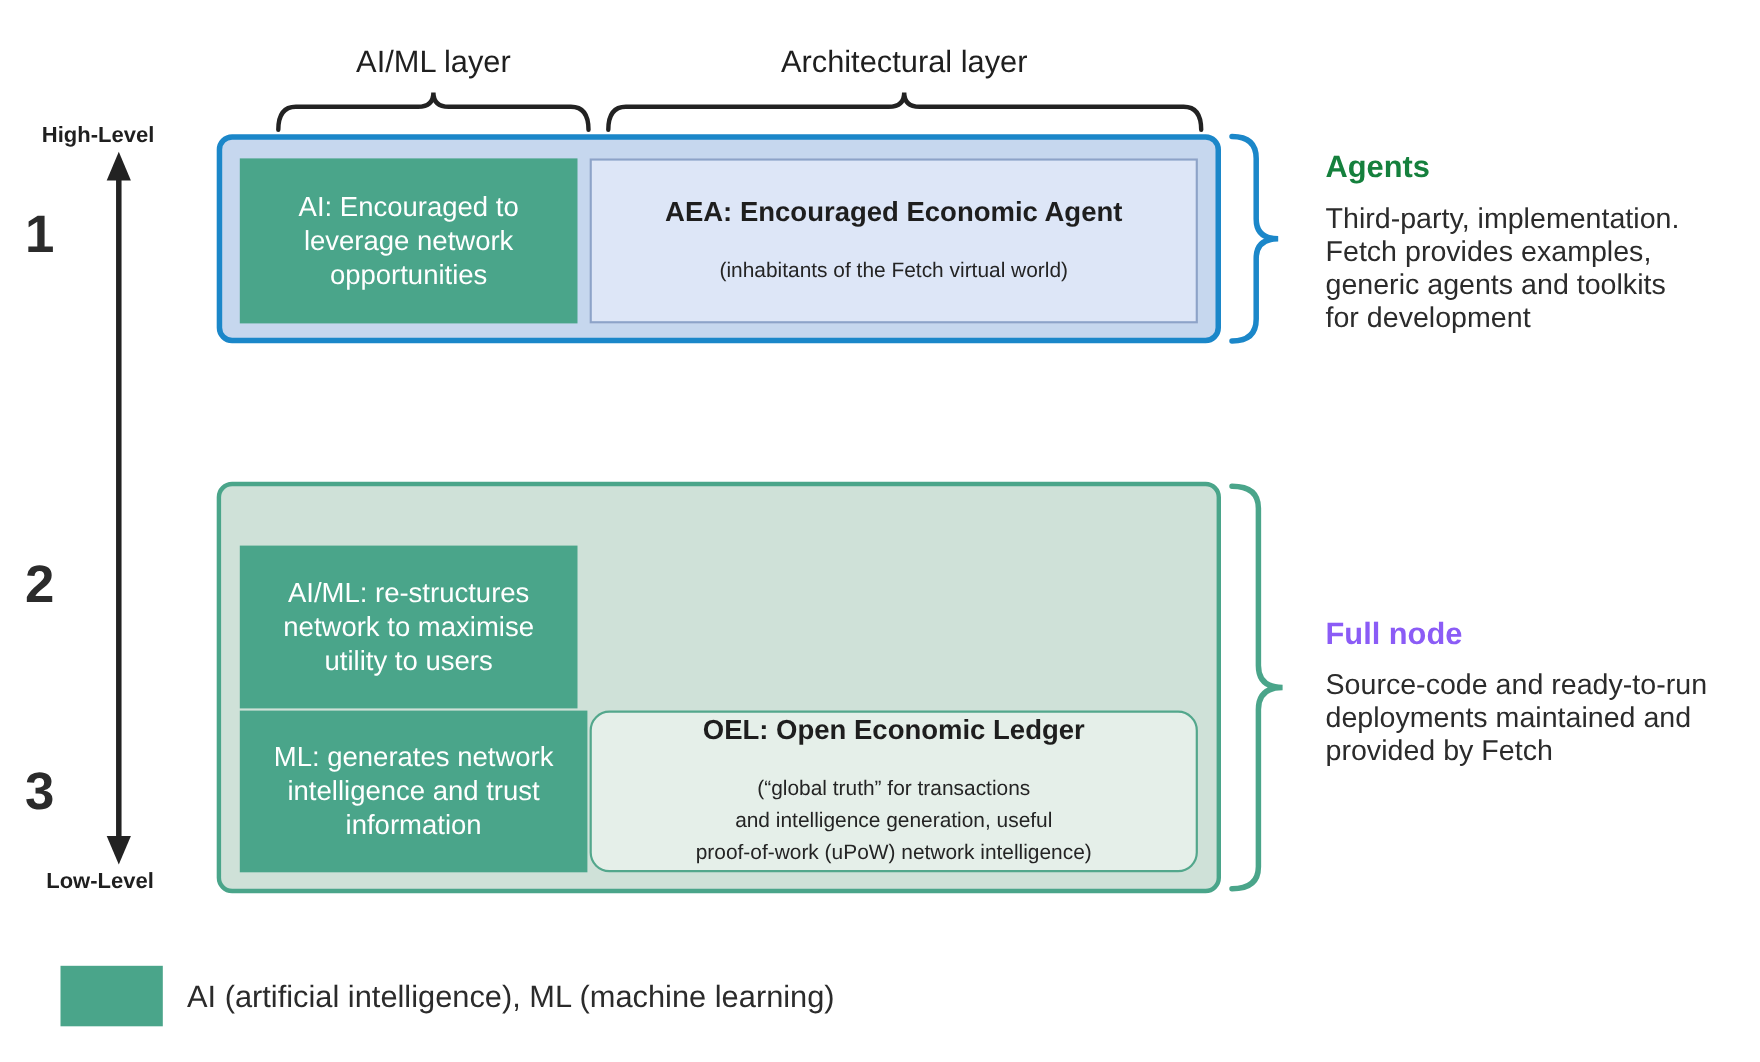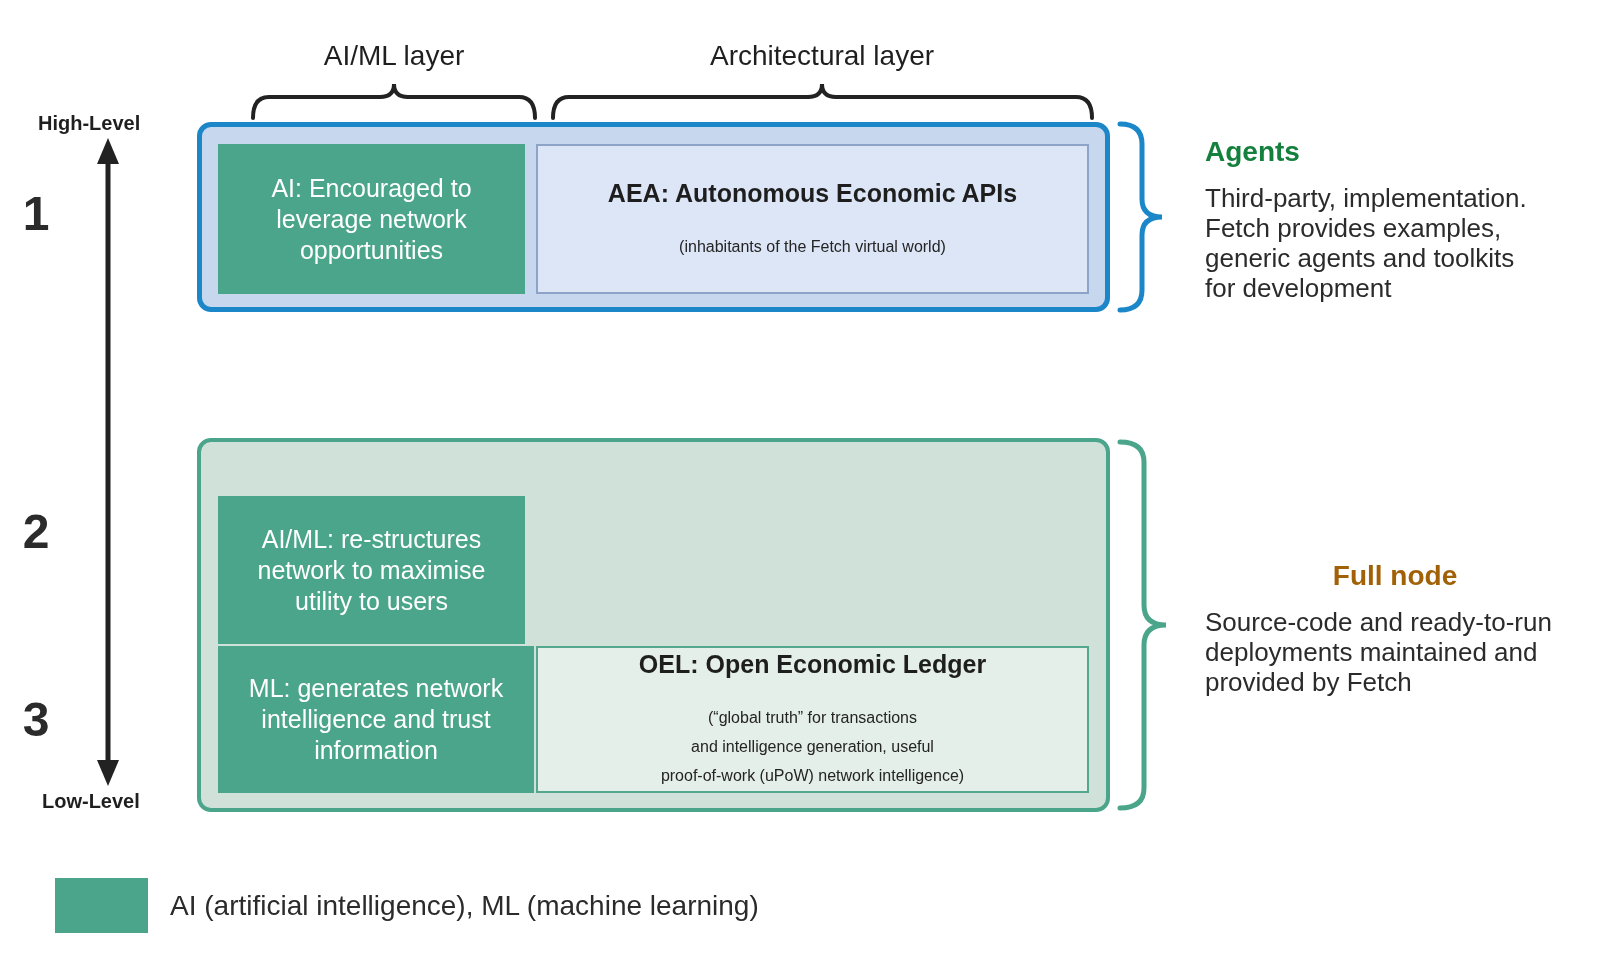--- a/index.html
+++ b/index.html
@@ -31,26 +31,26 @@
     display:flex;align-items:center;justify-content:center;text-align:center;
     font-size:25px;line-height:31px;
   }
   .pale-box{
     display:flex;flex-direction:column;align-items:center;justify-content:center;text-align:center;
     box-sizing:border-box;
   }
   .pale-blue{background:#dde6f7;border:2px solid #8da3c8;}
   .pale-green{background:#e5efe9;border:2px solid #53a78c;}
   .pale-title{font-size:25px;font-weight:700;color:#1e1e1e;line-height:30px;}
-  .pale-sub{font-size:16px;color:#242424;line-height:29px;margin-top:24px;}
+  .pale-sub{font-size:19px;color:#242424;line-height:29px;margin-top:24px;}
 
   
   .annot-title{font-size:28px;font-weight:700;line-height:32px;}
   .annot-title.blue{color:#15803d;}
-  .annot-title.green{color:#a16207;text-align:center;}
+  .annot-title.green{color:#8b5cf6;}
   .annot-body{font-size:26px;line-height:30px;color:#2b2b2b;margin-top:15px;}
 
   
   .legend-swatch{left:55px;top:878px;width:93px;height:55px;background:#4aa58a;}
   .legend-text{left:170px;top:890px;font-size:28px;color:#2b2b2b;}
 
   svg{position:absolute;left:0;top:0;}
 </style>
 </head>
 <body>
@@ -80,32 +80,32 @@
 
   <div class="abs level-num" style="left:14px;top:186px;width:44px;">1</div>
   <div class="abs level-num" style="left:14px;top:504px;width:44px;">2</div>
   <div class="abs level-num" style="left:14px;top:692px;width:44px;">3</div>
 
   <div class="abs blue-container"></div>
   <div class="abs green-box pre" style="left:218px;top:144px;width:307px;height:150px;">AI: Encouraged to
 leverage network
 opportunities</div>
   <div class="abs pale-box pale-blue" style="left:536px;top:144px;width:553px;height:150px;">
-    <div class="pale-title">AEA: Autonomous Economic APIs</div>
+    <div class="pale-title">AEA: Encouraged Economic Agent</div>
     <div class="pale-sub pre">(inhabitants of the Fetch virtual world)</div>
   </div>
 
   <div class="abs green-container"></div>
   <div class="abs green-box pre" style="left:218px;top:460px;width:307px;height:148px;margin-top:36px;">AI/ML: re-structures
 network to maximise
 utility to users</div>
   <div class="abs green-box pre" style="left:218px;top:646px;width:316px;height:147px;">ML: generates network
 intelligence and trust
 information</div>
-  <div class="abs pale-box pale-green" style="left:536px;top:646px;width:553px;height:147px;">
+  <div class="abs pale-box pale-green" style="left:536px;top:646px;width:553px;height:147px;border-radius:18px;">
     <div class="pale-title">OEL: Open Economic Ledger</div>
     <div class="pale-sub pre">(“global truth” for transactions
 and intelligence generation, useful
 proof-of-work (uPoW) network intelligence)</div>
   </div>
 
   <div class="abs" style="left:1205px;top:136px;width:370px;">
     <div class="annot-title blue">Agents</div>
     <div class="annot-body pre">Third-party, implementation.
 Fetch provides examples,

